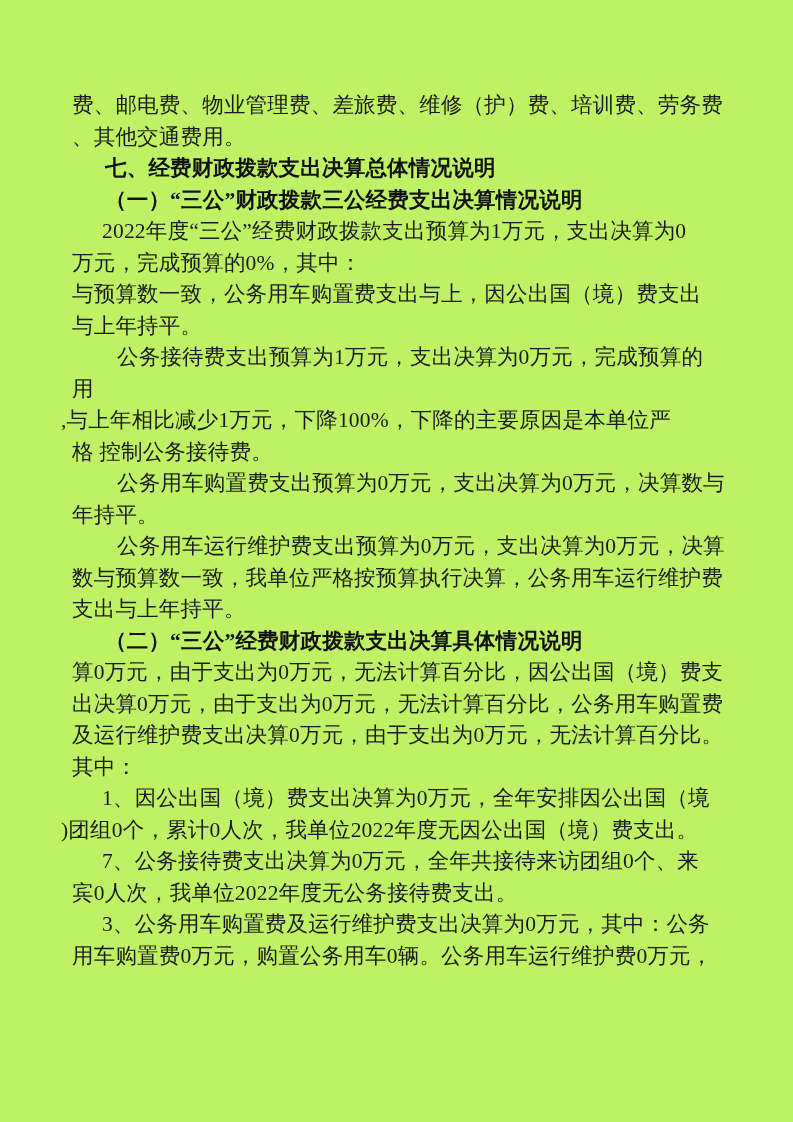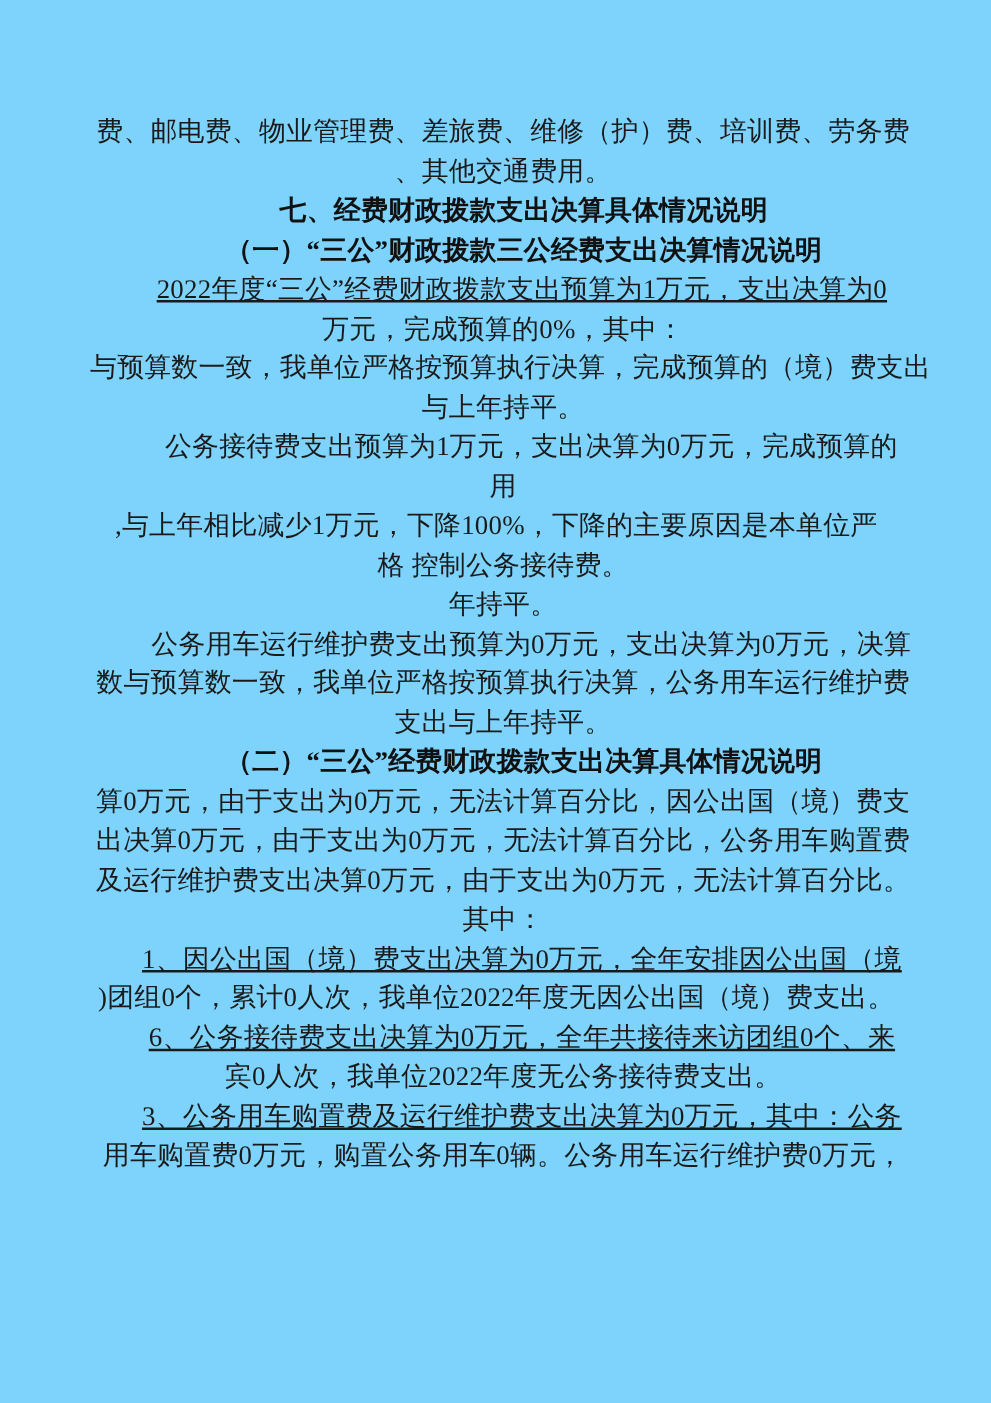--- a/index.html
+++ b/index.html
@@ -10,74 +10,73 @@
   body {
     width: 793px;
     height: 1122px;
     overflow: hidden;
     font-family: "Liberation Serif", "DejaVu Serif", serif;
   }
   .page {
     position: relative;
     width: 793px;
     height: 1122px;
-    background: #7dd3fc;
+    background: #bef264;
     box-sizing: border-box;
     padding: 90px 60px 0 72px;
     overflow: hidden;
-    text-align: center;
   }
   .line {
     font-size: 21.5px;
     line-height: 31.5px;
     height: 31.5px;
     color: #1a1a1a;
     white-space: nowrap;
     letter-spacing: 0.2px;
   }
   .heading {
     font-weight: bold;
     text-indent: 33px;
     color: #111111;
   }
   .ind {
     text-indent: 45px;
   }
   .ind-num {
     text-indent: 30px;
-    text-decoration: underline;
   }
   .hang {
     text-indent: -11px;
   }
 </style>
 </head>
 <body>
 
 <div class="page">
   <div class="line">费、邮电费、物业管理费、差旅费、维修（护）费、培训费、劳务费</div>
   <div class="line">、其他交通费用。</div>
-  <div class="line heading">七、经费财政拨款支出决算具体情况说明</div>
+  <div class="line heading">七、经费财政拨款支出决算总体情况说明</div>
   <div class="line heading">（一）“三公”财政拨款三公经费支出决算情况说明</div>
   <div class="line ind-num">2022年度“三公”经费财政拨款支出预算为1万元，支出决算为0</div>
   <div class="line">万元，完成预算的0%，其中：</div>
-  <div class="line">与预算数一致，我单位严格按预算执行决算，完成预算的（境）费支出</div>
+  <div class="line">与预算数一致，公务用车购置费支出与上，因公出国（境）费支出</div>
   <div class="line">与上年持平。</div>
   <div class="line ind">公务接待费支出预算为1万元，支出决算为0万元，完成预算的</div>
   <div class="line">用</div>
   <div class="line hang">,与上年相比减少1万元，下降100%，下降的主要原因是本单位严</div>
   <div class="line">格 控制公务接待费。</div>
+  <div class="line ind">公务用车购置费支出预算为0万元，支出决算为0万元，决算数与</div>
   <div class="line">年持平。</div>
   <div class="line ind">公务用车运行维护费支出预算为0万元，支出决算为0万元，决算</div>
   <div class="line">数与预算数一致，我单位严格按预算执行决算，公务用车运行维护费</div>
   <div class="line">支出与上年持平。</div>
   <div class="line heading">（二）“三公”经费财政拨款支出决算具体情况说明</div>
   <div class="line">算0万元，由于支出为0万元，无法计算百分比，因公出国（境）费支</div>
   <div class="line">出决算0万元，由于支出为0万元，无法计算百分比，公务用车购置费</div>
   <div class="line">及运行维护费支出决算0万元，由于支出为0万元，无法计算百分比。</div>
   <div class="line">其中：</div>
   <div class="line ind-num">1、因公出国（境）费支出决算为0万元，全年安排因公出国（境</div>
   <div class="line hang">)团组0个，累计0人次，我单位2022年度无因公出国（境）费支出。</div>
-  <div class="line ind-num">6、公务接待费支出决算为0万元，全年共接待来访团组0个、来</div>
+  <div class="line ind-num">7、公务接待费支出决算为0万元，全年共接待来访团组0个、来</div>
   <div class="line">宾0人次，我单位2022年度无公务接待费支出。</div>
   <div class="line ind-num">3、公务用车购置费及运行维护费支出决算为0万元，其中：公务</div>
   <div class="line">用车购置费0万元，购置公务用车0辆。公务用车运行维护费0万元，</div>
 </div>
 
 </body></html>

